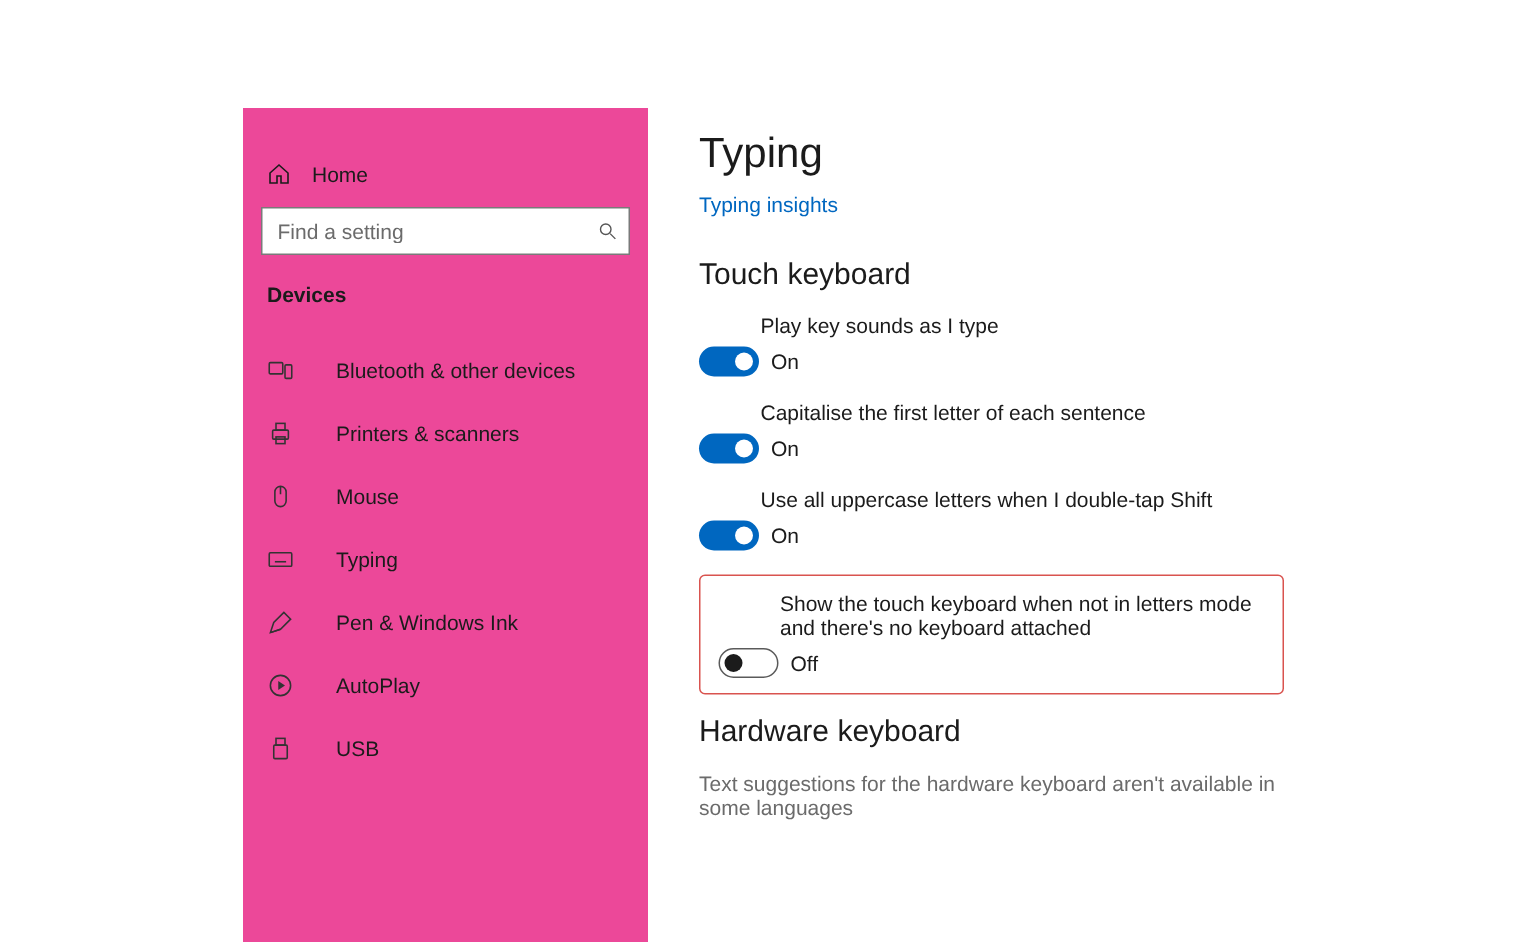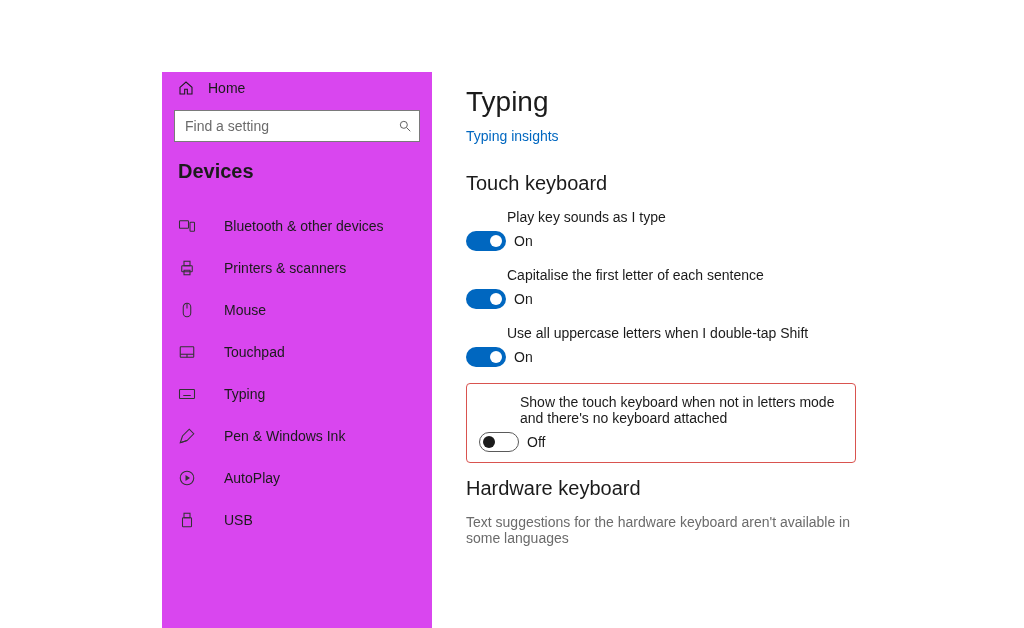--- a/index.html
+++ b/index.html
@@ -17,22 +17,22 @@
   .app {
     display: flex;
     width: 100%;
     height: 100%;
     padding: 72px 0 0 162px;
   }
   
   .sidebar {
     width: 270px;
     height: 100%;
-    background: #d946ef;
-    padding: 2px 12px 0 12px;
+    background: #ec4899;
+    padding: 30px 12px 0 12px;
     display: flex;
     flex-direction: column;
   }
   .home-row {
     display: flex;
     align-items: center;
     gap: 14px;
     padding: 6px 4px 14px 4px;
     font-size: 14px;
     cursor: pointer;
@@ -55,21 +55,21 @@
   .search-icon {
     position: absolute;
     right: 8px;
     top: 50%;
     transform: translateY(-50%);
     color: #555;
     pointer-events: none;
   }
   .sidebar-section {
     font-weight: 600;
-    font-size: 20px;
+    font-size: 14px;
     padding: 0 4px 6px 4px;
   }
   .nav-list {
     display: flex;
     flex-direction: column;
     margin-top: 16px;
   }
   .nav-item {
     display: flex;
     align-items: center;
@@ -218,30 +218,20 @@
         <span>Printers &amp; scanners</span>
       </div>
       <div class="nav-item">
         <span class="nav-icon">
           <svg width="18" height="18" viewBox="0 0 24 24" fill="none" stroke="currentColor" stroke-width="1.4">
             <rect x="7" y="3" width="10" height="18" rx="5"></rect>
               <line x1="12" y1="3" x2="12" y2="10"></line>
           </svg>
         </span>
         <span>Mouse</span>
-      </div>
-      <div class="nav-item">
-        <span class="nav-icon">
-          <svg width="18" height="18" viewBox="0 0 24 24" fill="none" stroke="currentColor" stroke-width="1.4">
-            <rect x="3" y="5" width="18" height="14" rx="1"></rect>
-              <line x1="3" y1="15" x2="21" y2="15"></line>
-              <line x1="12" y1="15" x2="12" y2="19"></line>
-          </svg>
-        </span>
-        <span>Touchpad</span>
       </div>
       <div class="nav-item">
         <span class="nav-icon">
           <svg width="18" height="18" viewBox="0 0 24 24" fill="none" stroke="currentColor" stroke-width="1.4">
             <rect x="2" y="6" width="20" height="12" rx="1"></rect>
             <line x1="6" y1="10" x2="6" y2="10"></line>
               <line x1="10" y1="10" x2="10" y2="10"></line>
             <line x1="14" y1="10" x2="14" y2="10"></line>
               <line x1="18" y1="10" x2="18" y2="10"></line>
             <line x1="7" y1="14" x2="17" y2="14"></line>

